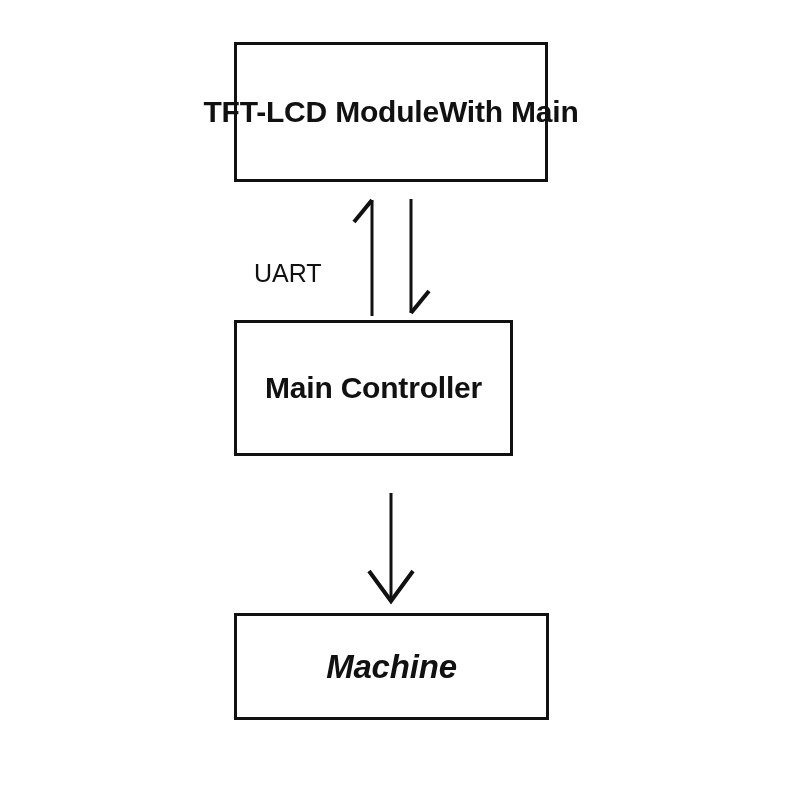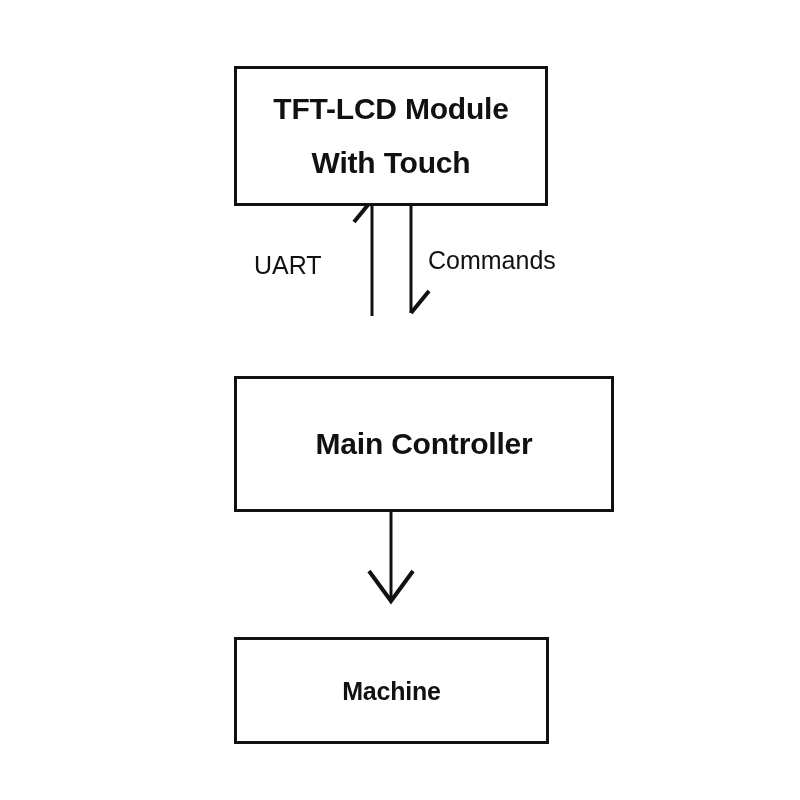--- a/index.html
+++ b/index.html
@@ -16,75 +16,75 @@
     overflow: hidden;
     font-family: "Liberation Sans", sans-serif;
     color: #111111;
   }
   .node {
     position: absolute;
     box-sizing: border-box;
     border: 3px solid #111111;
     background: #ffffff;
     display: flex;
-    flex-direction: column;
+    flex-direction: row;
     align-items: center;
     justify-content: center;
     text-align: center;
-    margin-top: 24px;
   }
   .node .line {
     font-weight: bold;
     letter-spacing: -0.2px;
     white-space: nowrap;
   }
   
   #node-display {
     left: 234px;
     top: 42px;
     width: 314px;
     height: 140px;
   }
   #node-display .line {
     font-size: 30px;
     line-height: 54px;
   }
   
   #node-controller {
     left: 234px;
-    top: 352px;
-    width: 380px;
+    top: 320px;
+    width: 279px;
     height: 136px;
   }
   #node-controller .line {
     font-size: 30px;
     line-height: 52px;
   }
   
   #node-machine {
     left: 234px;
     top: 613px;
     width: 315px;
     height: 107px;
   }
   #node-machine .line {
-    font-size: 25px;
+    font-size: 33px;
     line-height: 40px;
+    font-style: italic;
   }
   
   .edge-label {
     position: absolute;
     font-size: 25px;
     font-weight: normal;
     white-space: nowrap;
     letter-spacing: 0px;
   }
   #label-uart {
     left: 254px;
-    top: 251px;
+    top: 259px;
     text-align: center;
   }
   #label-commands {
     left: 428px;
     top: 246px;
   }
   #annotation-design {
     position: absolute;
     left: 557px;
     top: 421px;
@@ -130,25 +130,24 @@
     </g>
 
     <g>
       <line class="stroke" x1="391" y1="493" x2="391" y2="600"></line>
       <path class="head" d="M 369 571 L 391 601 L 413 571"></path>
     </g>
   </svg>
 
   <div class="node" id="node-display">
     <span class="line">TFT-LCD Module</span>
-    <span class="line">With Touch</span>
+    <span class="line">With Main</span>
   </div>
 
   <span class="edge-label" id="label-uart">UART</span>
-  <span class="edge-label" id="label-commands">Commands</span>
 
   <div class="node" id="node-controller">
     <span class="line">Main Controller</span>
   </div>
 
 
   <div class="node" id="node-machine">
     <span class="line">Machine</span>
   </div>
 

